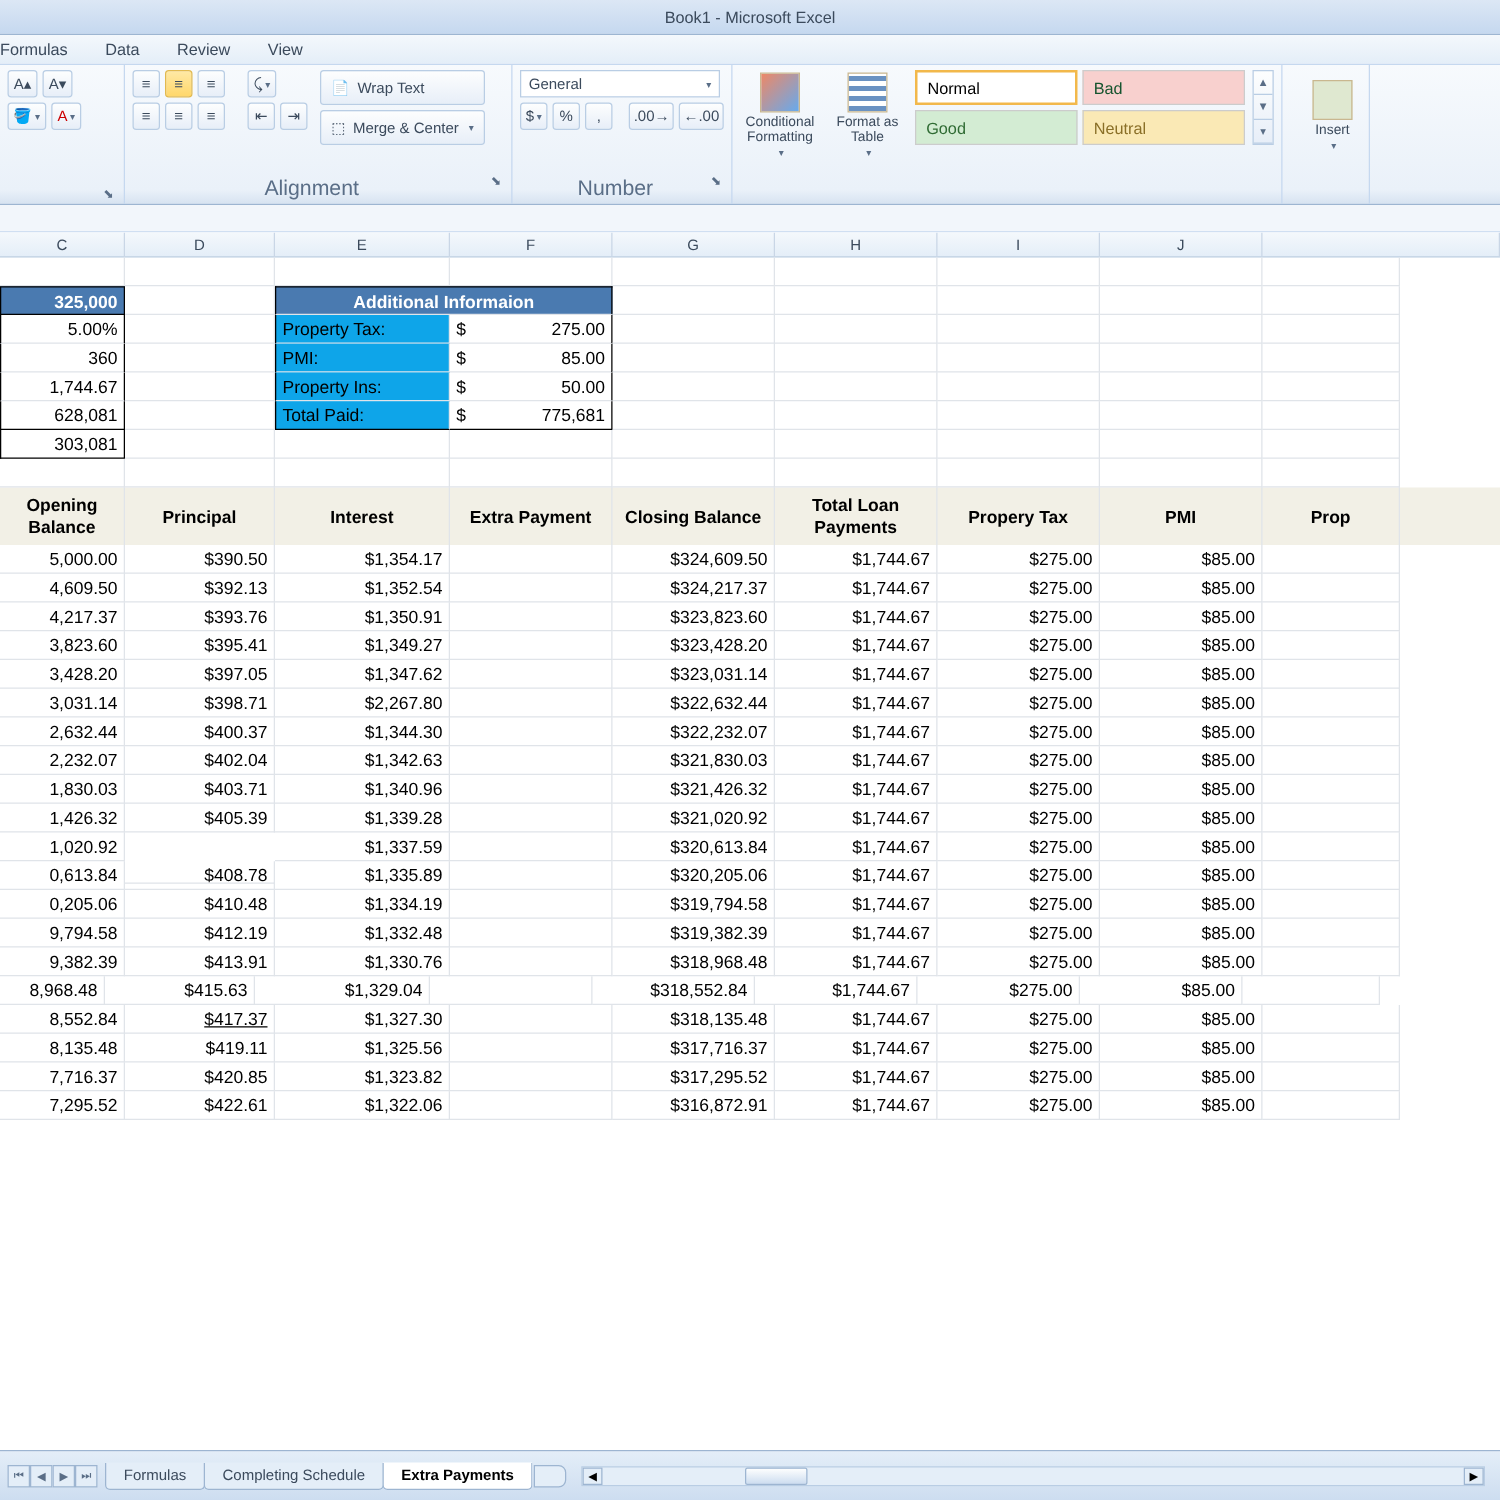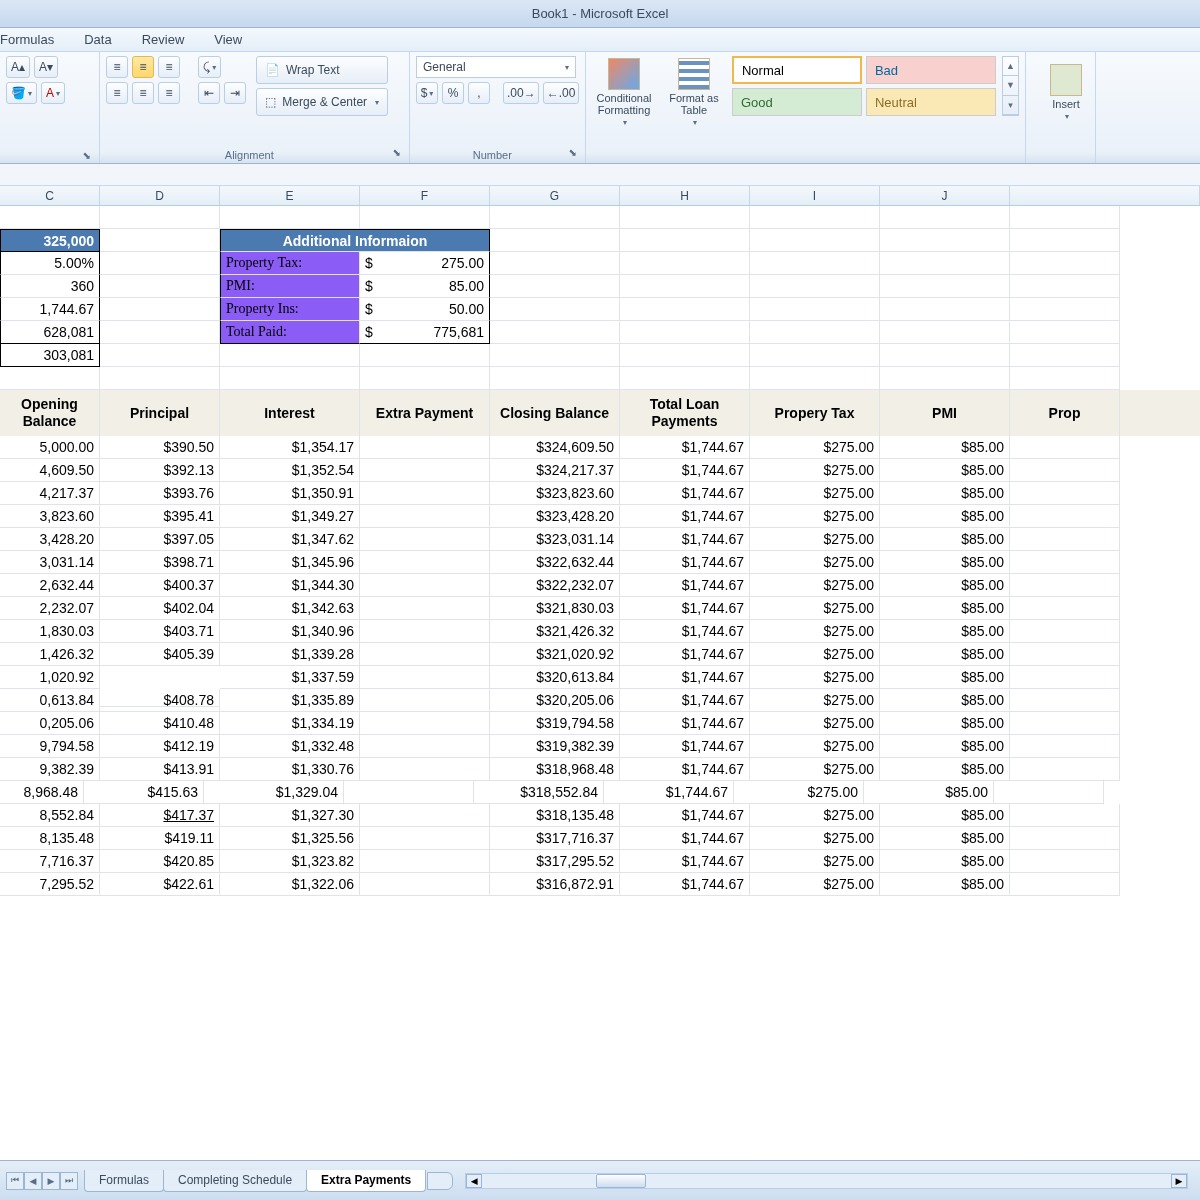--- a/index.html
+++ b/index.html
@@ -2,35 +2,35 @@
 <html><head>
 <meta charset="utf-8">
 <style>
   * { box-sizing: border-box; margin: 0; padding: 0; }
   body { font-family: "Segoe UI", Tahoma, sans-serif; font-size: 13px; background: #fff; color: #000; width: 1200px; height: 1200px; overflow: hidden; position: relative; }
   .titlebar { background: linear-gradient(to bottom, #dce7f5, #c5d8ef); height: 28px; display: flex; align-items: center; justify-content: center; font-size: 13px; color: #3b4a5c; border-bottom: 1px solid #9db5d1; }
   .menubar { background: linear-gradient(to bottom, #f4f8fc, #e4eef8); height: 24px; display: flex; align-items: center; padding: 0 8px; border-bottom: 1px solid #c5d8ef; font-size: 13px; color: #3b4a5c; gap: 30px; padding-left: 0; }
   .menubar span { cursor: default; }
   .ribbon { background: linear-gradient(to bottom, #f7fafd, #eaf1f9 90%, #d7e3f1); height: 112px; display: flex; border-bottom: 1px solid #9db5d1; }
   .ribbon-group { border-right: 1px solid #c5d8ef; display: flex; flex-direction: column; justify-content: space-between; padding: 4px 6px 2px 6px; }
-  .ribbon-group-label { font-size: 11px; color: #5a6e87; text-align: center; padding: 2px 0 0 0; }
+  .ribbon-group-label { font-size: 17px; color: #5a6e87; text-align: center; padding: 2px 0 0 0; }
   .group-content { flex: 1; display: flex; flex-direction: column; gap: 4px; }
   .btn-row { display: flex; gap: 4px; align-items: center; }
   .rbtn { min-width: 22px; height: 22px; border: 1px solid #b9cde4; background: linear-gradient(to bottom,#fdfefe,#e7eef8); border-radius: 3px; display: inline-flex; align-items: center; justify-content: center; font-size: 12px; color: #3b4a5c; cursor: default; padding: 0 4px; }
   .rbtn.sel { background: linear-gradient(to bottom,#ffe9a5,#ffd76b); border-color: #e1b94f; }
   .dropdown-arrow { font-size: 8px; margin-left: 2px; color: #5a6e87; }
   .wrap-merge { display: flex; flex-direction: column; gap: 4px; }
   .wm-btn { height: 28px; border: 1px solid #b9cde4; background: linear-gradient(to bottom,#fdfefe,#e7eef8); border-radius: 3px; display: flex; align-items: center; padding: 0 8px; gap: 6px; font-size: 12px; color: #3b4a5c; cursor: default; }
   .num-format { width: 160px; height: 22px; border: 1px solid #b9cde4; background: #fff; display: flex; align-items: center; justify-content: space-between; padding: 0 6px; font-size: 12px; color: #3b4a5c; }
   .big-btn { display: flex; flex-direction: column; align-items: center; justify-content: center; width: 68px; height: 72px; gap: 2px; font-size: 11px; color: #3b4a5c; text-align: center; cursor: default; }
   .big-btn .iconbox { width: 32px; height: 32px; background: #f0e5cc; border: 1px solid #c9b78f; }
   .style-gallery { display: grid; grid-template-columns: 130px 130px; grid-template-rows: 28px 28px; gap: 4px; }
   .style-cell { border: 1px solid #ccc; display: flex; align-items: center; padding: 0 8px; font-size: 13px; }
   .style-normal { background: #fff; border: 2px solid #f2b84b; }
-  .style-bad { background: #f8d0ce; color: #0369a1; }
+  .style-bad { background: #f8d0ce; color: #14532d; }
   .style-good { background: #d3ecd3; color: #2f6b33; }
   .style-neutral { background: #fae9b5; color: #8a6f27; }
   .style-scroll { width: 18px; height: 60px; border: 1px solid #b9cde4; background: linear-gradient(to bottom,#fdfefe,#e7eef8); display: flex; flex-direction: column; }
   .style-scroll div { flex: 1; border-bottom: 1px solid #b9cde4; display: flex; align-items: center; justify-content: center; font-size: 9px; color: #5a6e87; }
   .dialog-launcher { font-size: 10px; color: #5a6e87; text-align: right; padding-right: 2px; }
 
   .formula-bar { height: 22px; background: #f2f6fb; border-bottom: 1px solid #c5d8ef; }
 
   .grid-area { position: relative; overflow: hidden; height: 974px; background: #fff; }
   .col-headers { display: flex; height: 20px; background: linear-gradient(to bottom,#f4f8fc,#e4eef8); border-bottom: 1px solid #b8cce0; }
@@ -38,21 +38,21 @@
   .cells { position: relative; }
   .row { display: flex; height: 23px; }
   .cell { border-right: 1px solid #e0e4e9; border-bottom: 1px solid #e0e4e9; padding: 0 5px; font-size: 14px; display: flex; align-items: center; overflow: hidden; white-space: nowrap; }
   .cell.r { justify-content: flex-end; }
   .cell.c { justify-content: center; }
   .cell.bold { font-weight: bold; }
   .loan-header { background: #4a7ab0; color: #fff; font-weight: bold; justify-content: flex-end; border: 1px solid #000; }
   .loan-box { border-left: 1px solid #000; border-right: 1px solid #000; }
   .loan-box-last { border-bottom: 1px solid #000; }
   .info-header { background: #4a7ab0; color: #fff; font-weight: bold; justify-content: center; }
-  .info-label { background: #8b5cf6; font-family: Liberation Serif, serif; }
+  .info-label { background: #0ea5e9; }
   .amort-header-row { background: #f2f0e6; }
   .amort-header-row .cell { font-weight: bold; justify-content: center; font-size: 14px; border-bottom: none; }
 
   .sheet-tabs { position: absolute; bottom: 0; left: 0; right: 0; height: 40px; background: linear-gradient(to bottom,#e4eef8,#cdddf0); display: flex; align-items: center; border-top: 1px solid #9db5d1; }
   .tab-nav { display: flex; gap: 0; margin: 0 6px; }
   .tab-nav-btn { width: 18px; height: 18px; border: 1px solid #9db5d1; background: #e4eef8; font-size: 9px; color: #5a6e87; display: flex; align-items: center; justify-content: center; cursor: default; }
   .sheet-tab { height: 22px; padding: 0 14px; background: #e4eef8; border: 1px solid #9db5d1; border-top: none; border-radius: 0 0 4px 4px; margin-right: -1px; font-size: 12px; color: #3b4a5c; display: flex; align-items: center; cursor: default; }
   .sheet-tab.active { background: #fff; color: #000; font-weight: bold; }
   .new-sheet { width: 26px; height: 18px; background: #e4eef8; border: 1px solid #9db5d1; border-radius: 0 6px 6px 0; margin-left: 2px; }
   .hscroll { flex: 1; margin: 0 12px; height: 16px; background: #e4eef8; border: 1px solid #b9cde4; position: relative; display: flex; align-items: center; }
@@ -360,21 +360,21 @@
         <div class="cell r" style="width: 130px;"></div>
         <div class="cell r" style="width: 130px;">$323,031.14</div>
         <div class="cell r" style="width: 130px;">$1,744.67</div>
         <div class="cell r" style="width: 130px;">$275.00</div>
         <div class="cell r" style="width: 130px;">$85.00</div>
         <div class="cell r" style="width: 110px;"></div>
       </div>
       <div class="row">
         <div class="cell r" style="width: 100px;">3,031.14</div>
         <div class="cell r" style="width: 120px;">$398.71</div>
-        <div class="cell r" style="width: 140px;">$1,345.96</div>
+        <div class="cell r" style="width: 140px;">$2,267.80</div>
         <div class="cell r" style="width: 130px;"></div>
         <div class="cell r" style="width: 130px;">$322,632.44</div>
         <div class="cell r" style="width: 130px;">$1,744.67</div>
         <div class="cell r" style="width: 130px;">$275.00</div>
         <div class="cell r" style="width: 130px;">$85.00</div>
         <div class="cell r" style="width: 110px;"></div>
       </div>
       <div class="row">
         <div class="cell r" style="width: 100px;">2,632.44</div>
         <div class="cell r" style="width: 120px;">$400.37</div>

